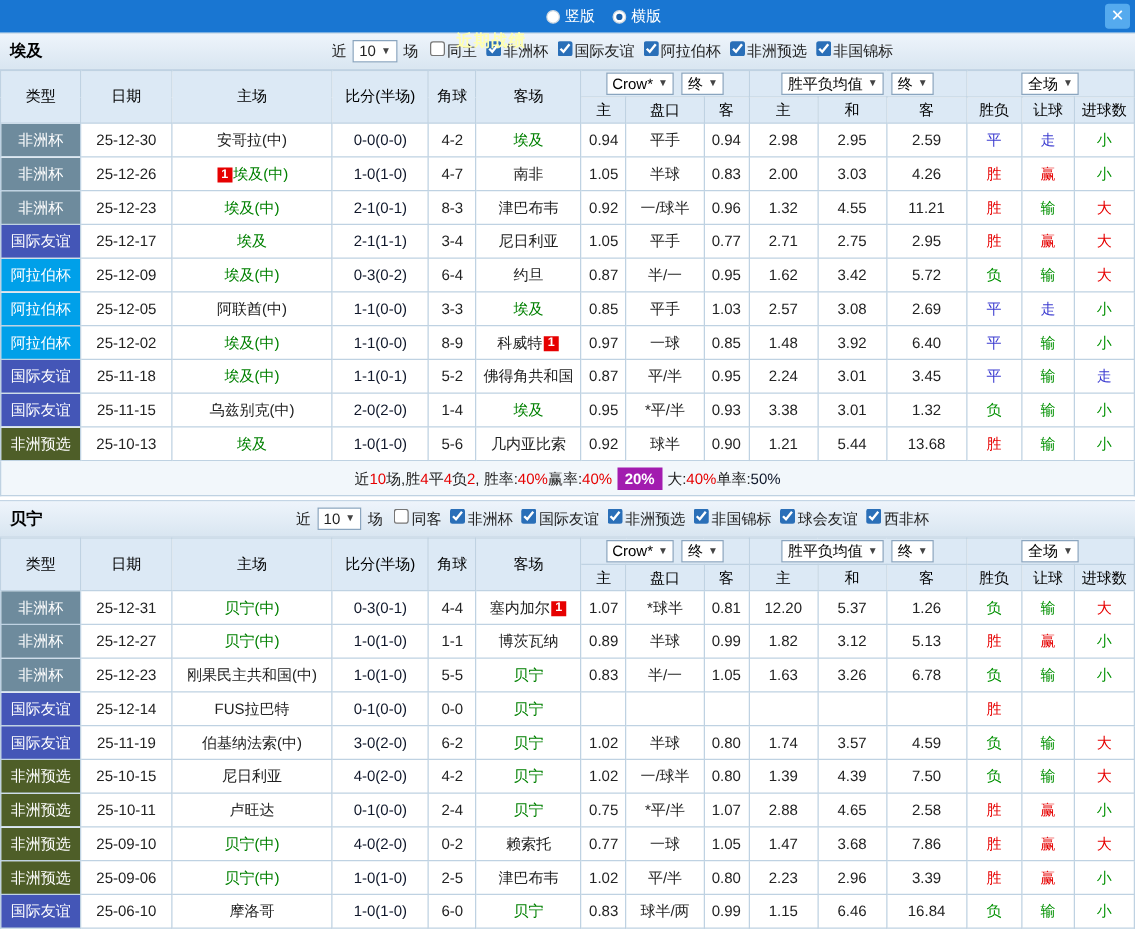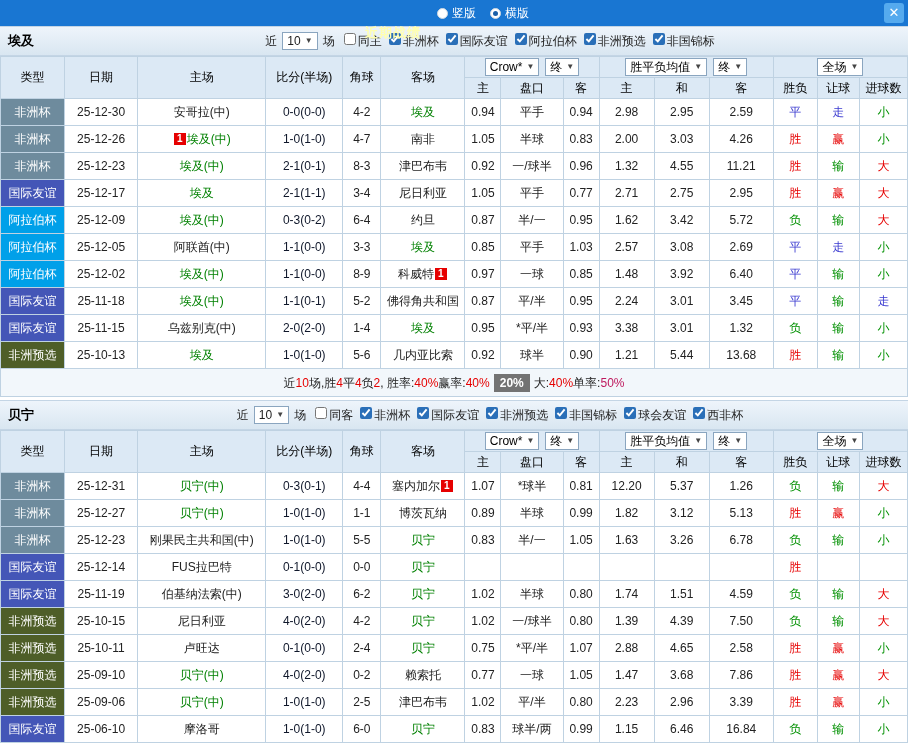--- a/index.html
+++ b/index.html
@@ -34,22 +34,22 @@
   .green-team{color:#008000;}
   .res-red{color:#e60000;}
   .res-green{color:#009000;}
   .res-blue{color:#3b3bd0;}
   .rc-badge{display:inline-block;width:12px;height:12px;line-height:12px;background:#e60000;color:#fff;
     font-size:10px;font-weight:bold;margin:0 1px;vertical-align:1px;}
   
   .summary{height:28px;border:1px solid #bfd2e2;border-top:none;background:#f2f7fb;
     display:flex;align-items:center;justify-content:center;}
   .summary span{line-height:16px;}
-  .k{color:#222;} .r{color:#e60000;} .b{color:#be185d;}
-  .gb{background:#737373;color:#fff;padding:1px 6px;margin:0 4px;font-weight:bold;}
+  .k{color:#222;} .r{color:#e60000;} .b{color:#0f172a;}
+  .gb{background:#a21caf;color:#fff;padding:1px 6px;margin:0 4px;font-weight:bold;}
   .section2{margin-top:3px;}
 </style>
 </head>
 <body>
 
 <div class="topbar">
   <span class="title">近期战绩</span>
   <label class="radio">
     <span class="rdot"></span>
     <span>竖版</span>
@@ -482,21 +482,21 @@
             <td class="type-cell" style="background: rgb(68, 86, 183);">国际友谊</td>
             <td>25-11-19</td>
             <td><span class="">伯基纳法索(中)</span></td>
             <td class="score">3-0(2-0)</td>
             <td>6-2</td>
             <td><span class="green-team">贝宁</span></td>
             <td>1.02</td>
             <td>半球</td>
             <td>0.80</td>
             <td>1.74</td>
-            <td>1.51</td>
+            <td>3.57</td>
             <td>4.59</td>
             <td class="res-green">负</td>
             <td class="res-green">输</td>
             <td class="res-red">大</td>
           </tr>
           <tr class="data-row">
             <td class="type-cell" style="background: rgb(78, 94, 40);">非洲预选</td>
             <td>25-10-15</td>
             <td><span class="">尼日利亚</span></td>
             <td class="score">4-0(2-0)</td>

